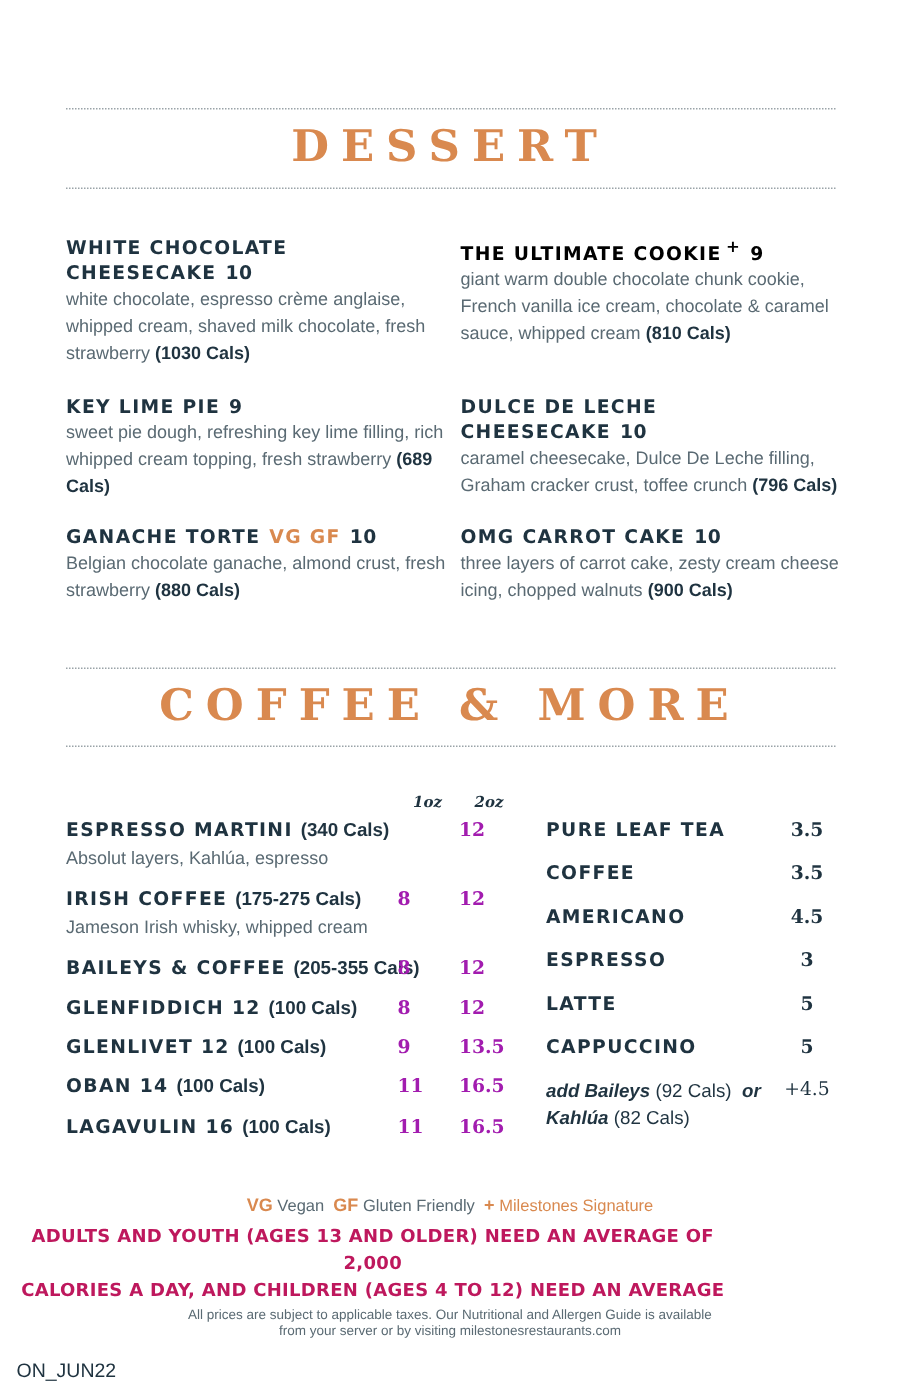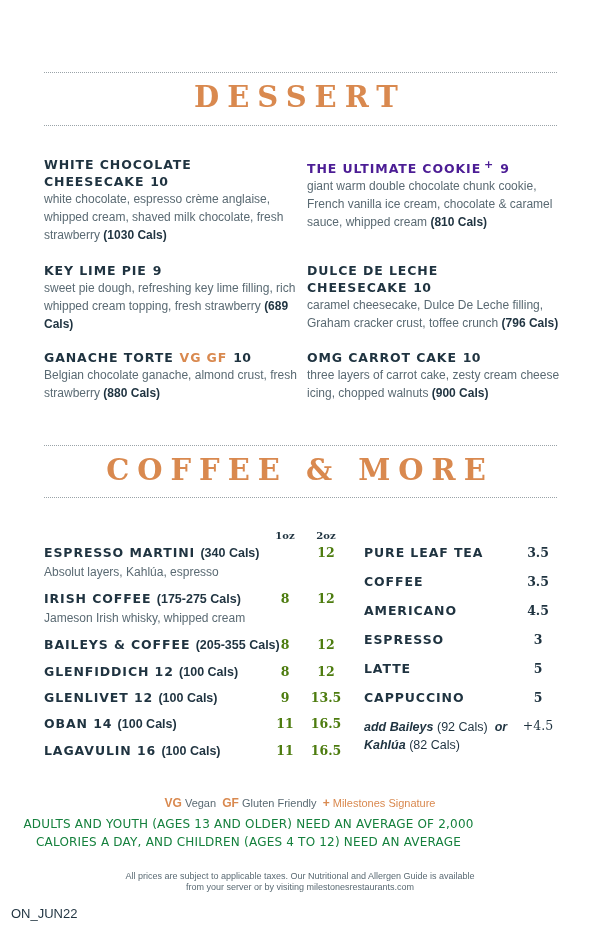--- a/index.html
+++ b/index.html
@@ -1,41 +1,41 @@
 <!DOCTYPE html>
 <html><head>
 <meta charset="utf-8">
 <style>
   html,body{margin:0;padding:0;background:#fff;}
   body{width:600px;height:928px;position:relative;overflow:hidden;font-family:"DejaVu Sans",sans-serif;color:#1f3340;}
   .rule{position:absolute;left:44px;width:513px;height:0;border-top:1px dotted #9aa3a8;}
   .section-title{position:absolute;left:0;width:600px;text-align:center;font-family:"DejaVu Serif",serif;font-weight:bold;color:#d9894f;letter-spacing:8px;font-size:29px;}
   .item-name{font-family:"DejaVu Sans",sans-serif;font-weight:bold;font-size:12.5px;letter-spacing:0.9px;color:#1f3340;line-height:17px;}
   .item-name .price{margin-left:6px;letter-spacing:0.3px;}
-  .item-name.orange{color:#4c1d95;}
+  .item-name.orange{color:#000000;}
   .tag{color:#d9894f;margin-left:6px;}
   .desc{font-family:"Liberation Sans",sans-serif;font-size:12px;color:#5a6a73;line-height:18px;}
   .cals{font-weight:bold;color:#1f3340;}
   .col-l{position:absolute;left:44px;width:255px;}
   .col-r{position:absolute;left:307px;width:260px;}
   .drink-name{position:absolute;left:44px;font-weight:bold;font-size:12.5px;letter-spacing:0.9px;color:#1f3340;}
   .drink-name .dc{font-family:"Liberation Sans",sans-serif;font-size:12.5px;letter-spacing:0;font-weight:bold;}
   .drink-desc{position:absolute;left:44px;font-family:"Liberation Sans",sans-serif;font-size:12px;color:#5a6a73;}
-  .p1,.p2{position:absolute;width:40px;text-align:center;font-family:"DejaVu Serif",serif;font-size:12.5px;font-weight:bold;color:#4d7c0f;}
+  .p1,.p2{position:absolute;width:40px;font-family:"DejaVu Serif",serif;font-size:12.5px;font-weight:bold;color:#a21caf;}
   .p1{left:265px;} .p2{left:306px;}
-  .oz{position:absolute;font-family:"DejaVu Serif",serif;font-size:10px;font-weight:bold;color:#1f3340;width:40px;text-align:center;}
+  .oz{position:absolute;font-family:"DejaVu Serif",serif;font-size:10px;font-weight:bold;color:#1f3340;width:40px;text-align:center;font-style:italic;}
   .rname{position:absolute;left:364px;font-weight:bold;font-size:12.5px;letter-spacing:0.9px;color:#1f3340;text-align:center;}
   .rprice{position:absolute;left:518px;width:40px;text-align:center;font-family:"DejaVu Serif",serif;font-size:12.5px;font-weight:bold;color:#1f3340;}
   .addon{position:absolute;left:364px;font-family:"Liberation Sans",sans-serif;font-size:12.5px;line-height:18px;color:#1f3340;font-weight:bold;}
   .addon i{font-style:italic;}
   .addon .n{font-weight:normal;}
   .legend{position:absolute;left:0;width:600px;text-align:center;font-family:"Liberation Sans",sans-serif;font-size:11px;color:#5a6a73;}
   .legend .k{color:#d9894f;font-weight:bold;font-size:12px;}
   .legend .sig{color:#d9894f;}
-  .notice{position:absolute;left:0;width:497px;text-align:center;font-weight:normal;font-size:12px;line-height:18px;color:#15803d;letter-spacing:0.2px;}
+  .notice{position:absolute;left:0;width:497px;text-align:center;font-weight:bold;font-size:12px;line-height:18px;color:#be185d;letter-spacing:0.2px;}
   .fine{position:absolute;left:0;width:600px;text-align:center;font-family:"Liberation Sans",sans-serif;font-size:9px;line-height:11px;color:#5a6a73;}
   .code{position:absolute;left:11px;top:906px;font-family:"Liberation Sans",sans-serif;font-size:13px;color:#1f3340;}
 </style>
 </head>
 <body>
 
 <div class="rule" style="top:72px"></div>
 <div class="section-title" style="top:80px">DESSERT</div>
 <div class="rule" style="top:125px"></div>
 

